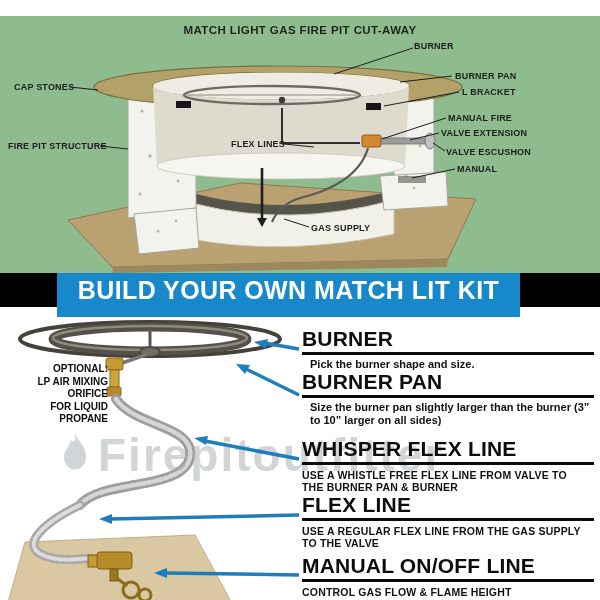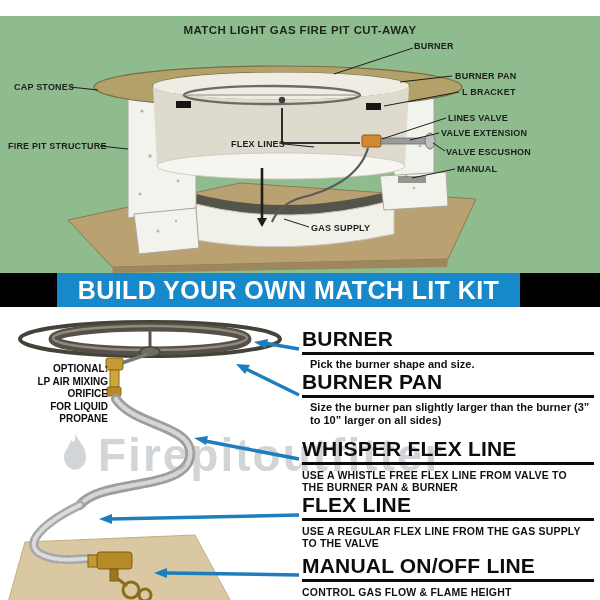--- a/index.html
+++ b/index.html
@@ -8,21 +8,21 @@
 
   
   #cutaway{position:absolute;left:0;top:0;width:600px;height:257px;background:#8fbc8f;}
   #cutaway svg{position:absolute;left:0;top:0;z-index:1;}
   .diagram-title{position:absolute;left:0;top:8px;width:600px;text-align:center;
                  font:700 11.5px/13px "Liberation Sans",sans-serif;color:#1c241c;letter-spacing:.4px;z-index:2;}
   .lbl{position:absolute;font:700 9px/10px "Liberation Sans",sans-serif;color:#1d1d1d;
        letter-spacing:.2px;white-space:nowrap;z-index:2;}
 
   
-  #banner{position:absolute;left:57px;top:257px;width:463px;height:34px;
+  #banner{position:absolute;left:57px;top:257px;width:463px;height:44px;
           background:#1788c9;color:#fff;text-align:center;z-index:3;
           font:800 25px/34px "Liberation Sans",sans-serif;letter-spacing:.4px;}
 
   
   #kit{position:absolute;left:0;top:291px;width:600px;height:309px;background:#fff;}
   #kit svg.photo{position:absolute;left:0;top:0;z-index:1;}
   #kit svg.arrows{position:absolute;left:0;top:0;z-index:3;}
   .watermark{position:absolute;left:58px;top:124px;z-index:2;display:flex;align-items:flex-start;gap:6px;
              font:700 46px/48px "Liberation Sans",sans-serif;color:#a6adb3;opacity:.5;letter-spacing:2px;}
   .kit-item{position:absolute;left:302px;width:294px;z-index:4;}
@@ -114,21 +114,21 @@
         <line x1="284" y1="128" x2="314" y2="131"></line>
         <line x1="309" y1="211" x2="284" y2="203"></line>
       </g>
     </svg>
 
     <div class="diagram-title">MATCH LIGHT GAS FIRE PIT CUT-AWAY</div>
     <div class="lbl" style="left:414px;top:25px">BURNER</div>
     <div class="lbl" style="left:14px;top:66px">CAP STONES</div>
     <div class="lbl" style="left:455px;top:55px">BURNER PAN</div>
     <div class="lbl" style="left:462px;top:71px">L BRACKET</div>
-    <div class="lbl" style="left:448px;top:97px">LINES VALVE</div>
+    <div class="lbl" style="left:448px;top:97px">MANUAL FIRE</div>
     <div class="lbl" style="left:441px;top:112px">VALVE EXTENSION</div>
     <div class="lbl" style="left:446px;top:131px">VALVE ESCUSHON</div>
     <div class="lbl" style="left:457px;top:148px">MANUAL</div>
     <div class="lbl" style="left:8px;top:125px">FIRE PIT STRUCTURE</div>
     <div class="lbl" style="left:231px;top:123px">FLEX LINES</div>
     <div class="lbl" style="left:311px;top:207px">GAS SUPPLY</div>
   </div>
 
   <div id="banner" style="background: rgb(23, 136, 201); color: rgb(255, 255, 255);">BUILD YOUR OWN MATCH LIT KIT</div>
 

